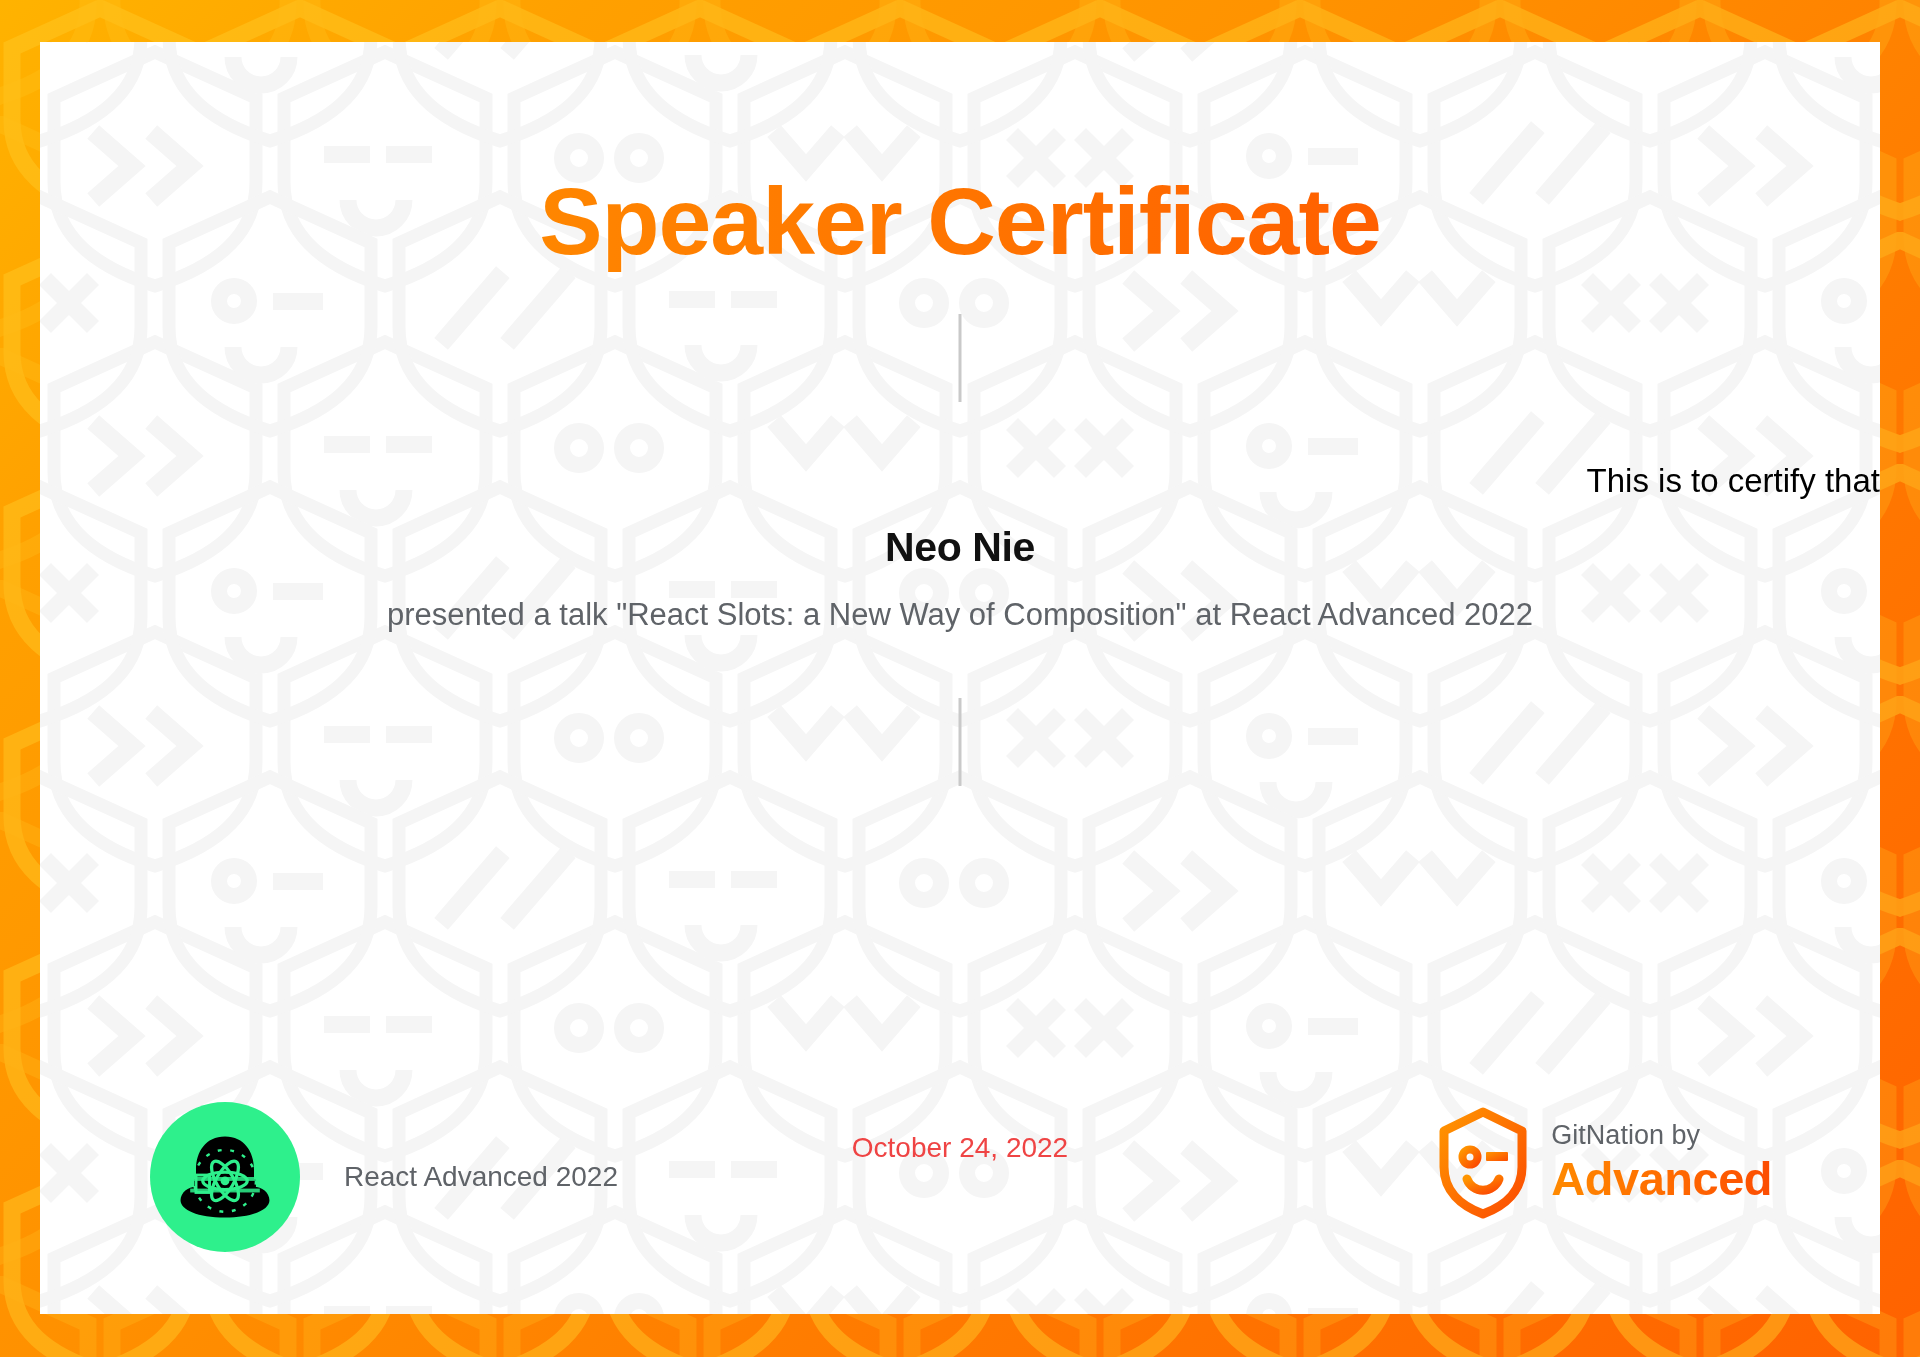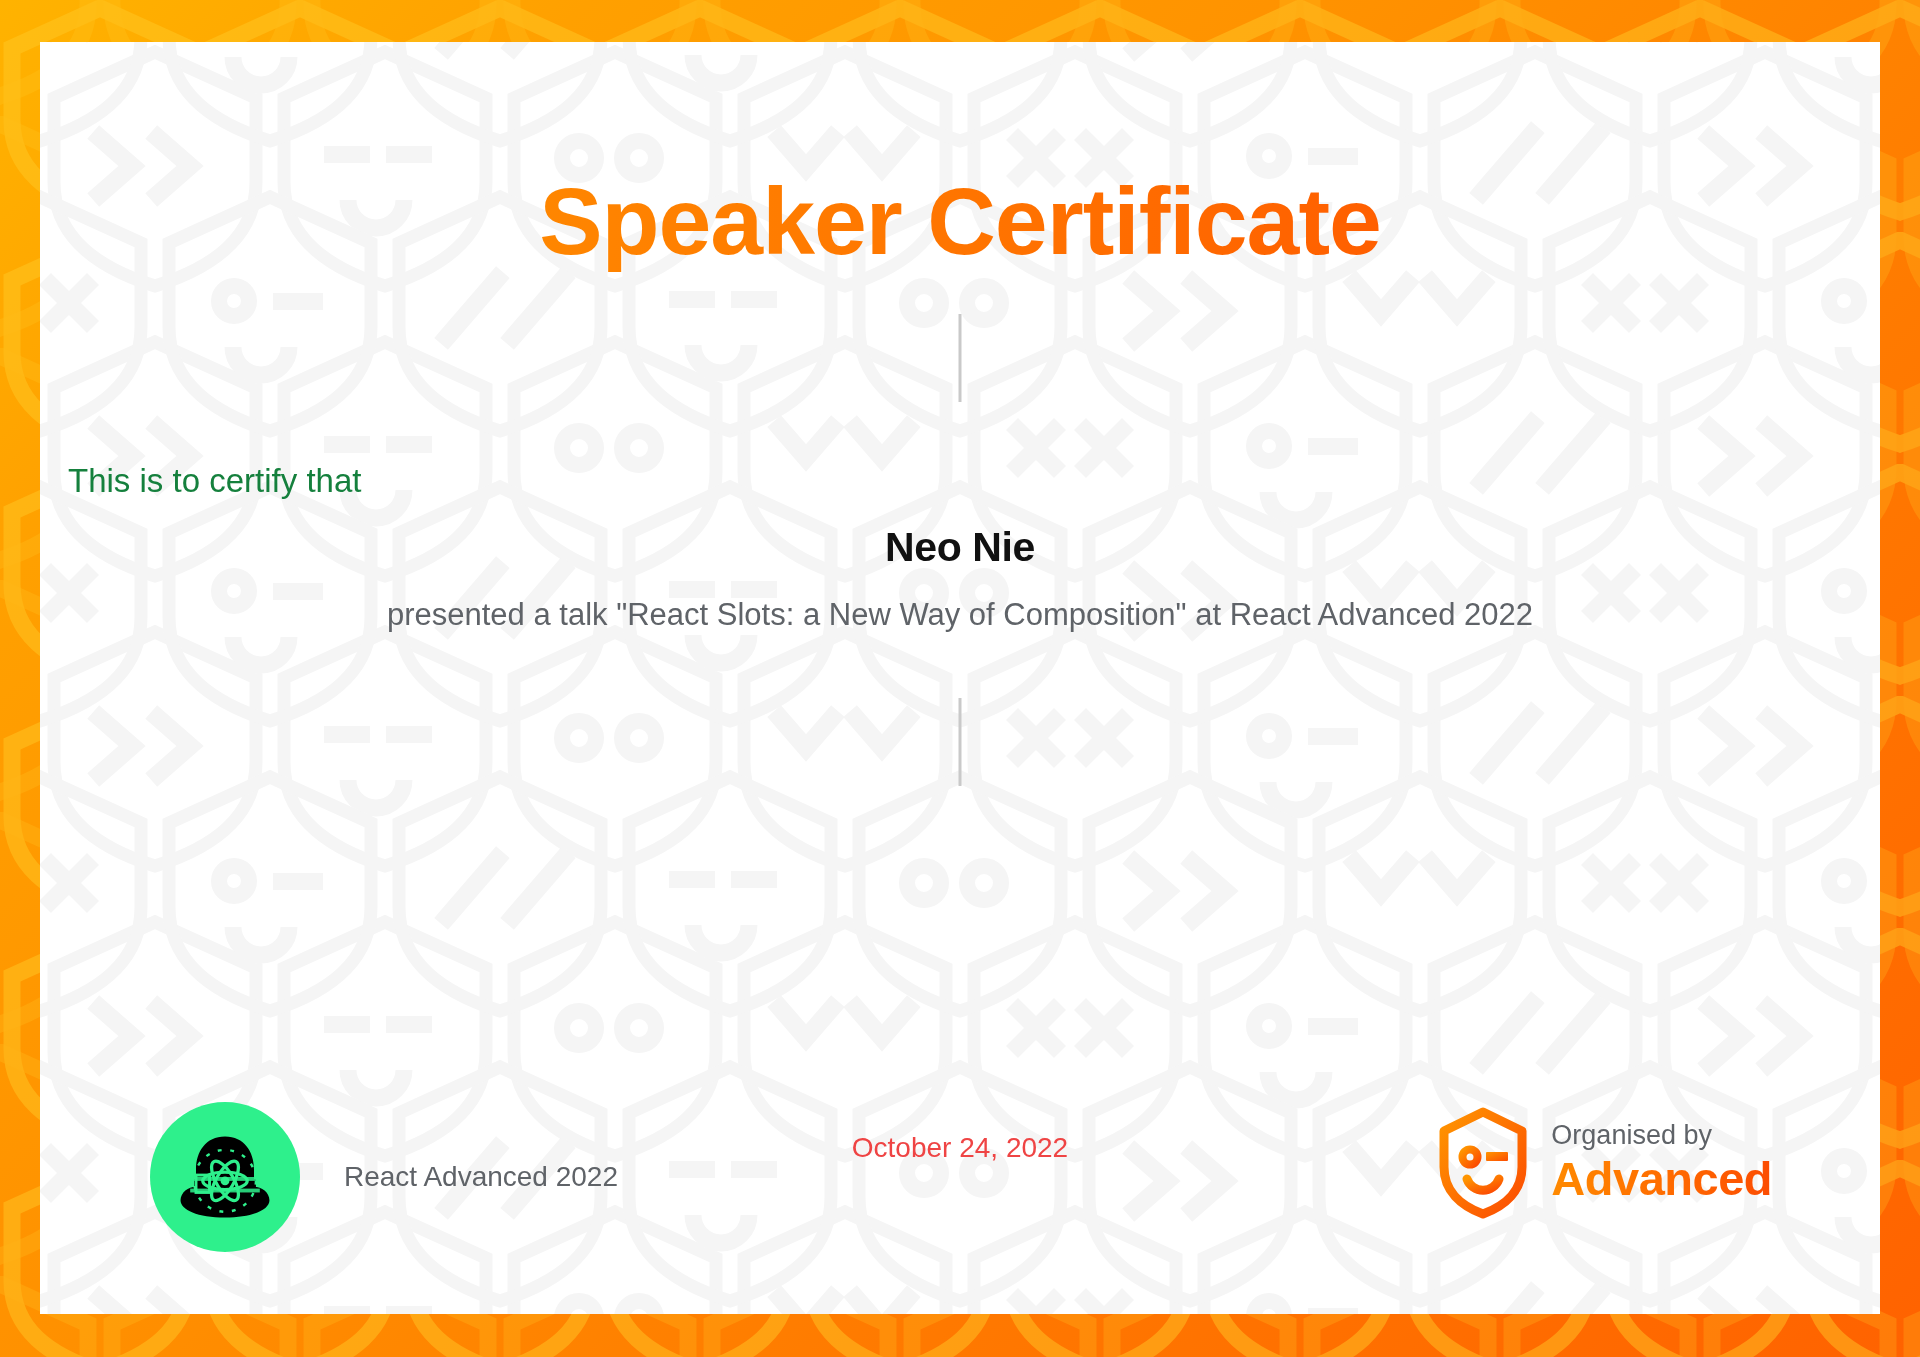--- a/index.html
+++ b/index.html
@@ -56,22 +56,22 @@
     position:absolute; left:50%;
     width:3px; background:#C9C9C9;
     transform:translateX(-50%);
   }
   #divider-top{ top:272px; height:88px; }
   #divider-bottom{ top:656px; height:88px; }
 
   
   #certify-line{
     position:absolute; top:420px; left:0; right:0;
-    text-align:left;
-    font-size:33px; color:#15803d; font-weight:400;margin-left:28px;
+    text-align:right;
+    font-size:33px; color:#000000; font-weight:400;
   }
   #recipient-name{
     position:absolute; top:482px; left:0; right:0;
     text-align:center;
     font-size:41px; color:#111111; font-weight:bold;
     letter-spacing:-.4px;
   }
   #talk-description{
     position:absolute; top:552px; left:250px; right:250px;
     text-align:center;
@@ -288,21 +288,21 @@
                 <stop offset="0%" stop-color="#FF9500"></stop>
                 <stop offset="100%" stop-color="#FC4C02"></stop>
               </linearGradient>
             </defs>
             <path d="M46 5 L85 24 L85 60 C85 84 68 99 46 107 C24 99 7 84 7 60 L7 24 Z" fill="none" stroke="url(#gnGrad)" stroke-width="9" stroke-linejoin="round"></path>
             <circle cx="33" cy="50" r="7.5" fill="none" stroke="url(#gnGrad)" stroke-width="8"></circle>
             <rect x="49" y="45" width="22" height="9" rx="1" fill="url(#gnGrad)"></rect>
             <path d="M30 72 A17 17 0 0 0 62 72" fill="none" stroke="url(#gnGrad)" stroke-width="9" stroke-linecap="round"></path>
           </svg>
           <div id="organiser-text">
-            <div id="organised-by-label">Organised by</div>
+            <div id="organised-by-label">GitNation by</div>
             <div id="organiser-name">Advanced</div>
           </div>
         </div>
 
       </div>
     </div>
   </div>
 </div>
 
 </body></html>

